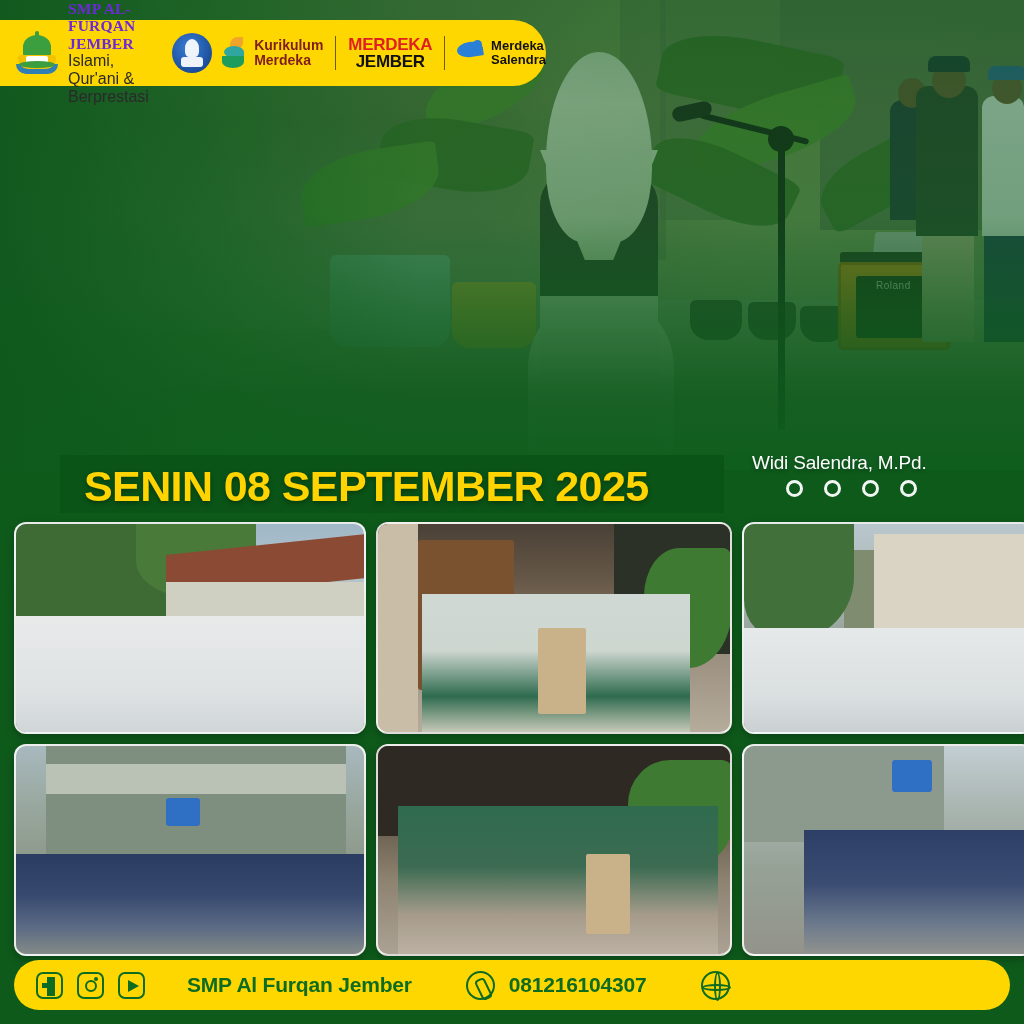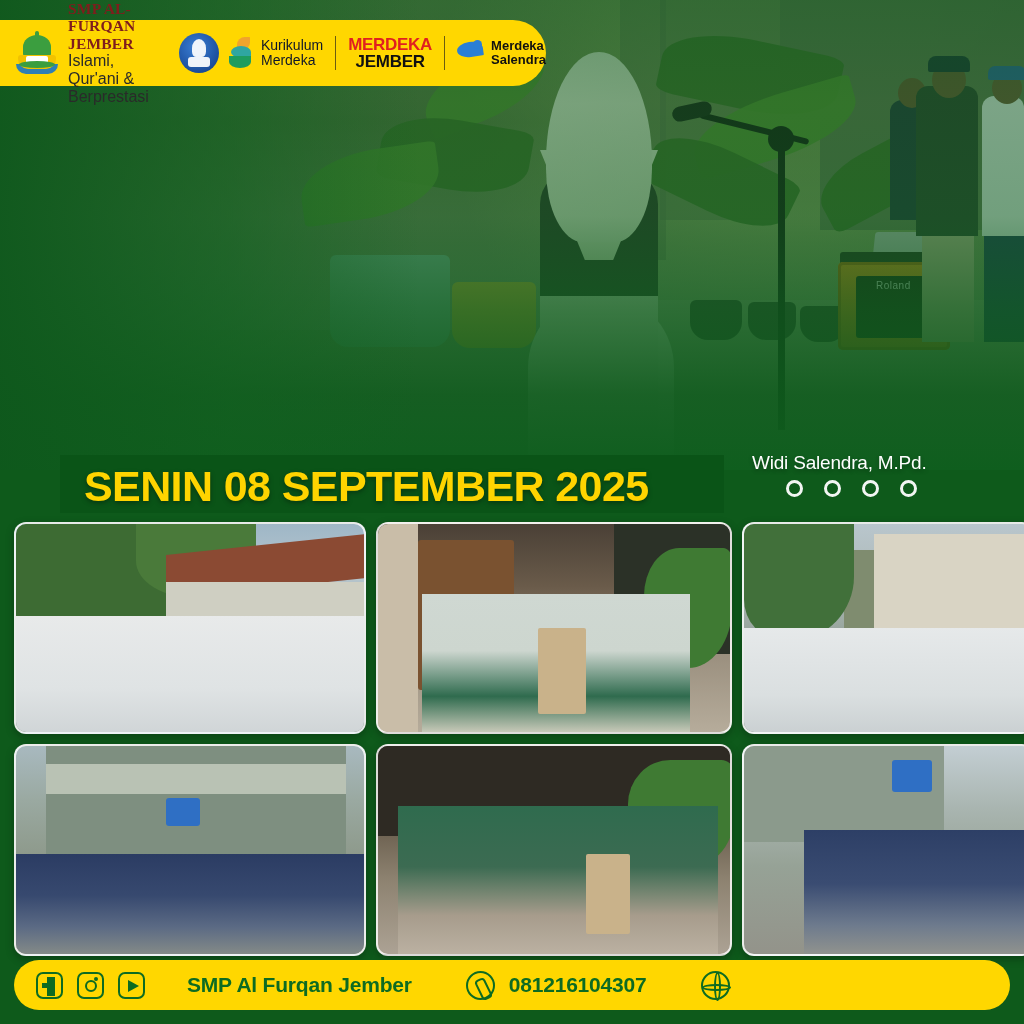--- a/index.html
+++ b/index.html
@@ -97,39 +97,39 @@
     background:#3b9e3f;border-radius:50% 50% 22% 22%;}
   .sl-tip{position:absolute;left:19px;top:0;width:4px;height:8px;background:#3b9e3f;border-radius:2px;}
   .sl-book{position:absolute;left:2px;top:24px;width:38px;height:14px;
     background:#f2c200;border-radius:3px 3px 10px 10px;}
   .sl-pages{position:absolute;left:10px;top:25px;width:22px;height:9px;background:#fff;border-radius:2px;}
   .sl-wave{position:absolute;left:0;top:33px;width:42px;height:10px;
     background:#2f7fb5;border-radius:0 0 12px 12px;}
   .sl-wave2{position:absolute;left:3px;top:30px;width:36px;height:7px;background:#3b9e3f;border-radius:50%;}
   .school-txt{display:flex;flex-direction:column;line-height:1.12;}
   .school-name{font-family:"Liberation Serif",serif;font-weight:700;font-size:15.5px;
-    color:#7f1d1d;letter-spacing:.2px;}
+    color:#6d28d9;letter-spacing:.2px;}
   .school-tag{font-size:16px;color:#2a2a2a;}
   .bar-sep{width:2px;height:34px;background:#1a1a1a;opacity:.65;margin:0 2px;}
   .tutwuri{width:40px;height:40px;border-radius:50%;
     background:radial-gradient(circle at 42% 36%,#3a7fd5,#1c4f9e 68%,#133a77);
     position:relative;flex:0 0 auto;}
   .tw-i{position:absolute;left:50%;top:6px;transform:translateX(-50%);
     width:14px;height:18px;background:#fff;border-radius:50% 50% 30% 30%;opacity:.92;}
   .tw-b{position:absolute;left:50%;bottom:6px;transform:translateX(-50%);
     width:22px;height:10px;background:#fff;border-radius:3px;opacity:.92;}
   .km{display:flex;align-items:center;gap:6px;}
   .km-mark{width:26px;height:32px;position:relative;}
   .kmA{position:absolute;left:8px;top:0;width:13px;height:13px;background:#f0a42c;
     border-radius:60% 5% 60% 5%;}
   .kmB{position:absolute;left:2px;top:9px;width:20px;height:12px;background:#2fa6a0;
     border-radius:50% 50% 0 50%;}
   .kmC{position:absolute;left:0;top:19px;width:22px;height:12px;background:#1e9c5e;
     border-radius:0 0 50% 50%;}
-  .km-txt{font-size:14px;font-weight:400;color:#0f172a;line-height:1.06;}
+  .km-txt{font-size:14px;font-weight:700;color:#7f1d1d;line-height:1.06;}
   .mb{line-height:1;text-align:center;}
   .mb1{font-family:"Liberation Sans",sans-serif;font-weight:700;font-size:17px;color:#e02020;
     letter-spacing:-.3px;}
   .mb2{font-family:"Liberation Sans",sans-serif;font-weight:700;font-size:17px;color:#111;
     letter-spacing:-.3px;}
   .mm{display:flex;align-items:center;gap:6px;}
   .mm-mark{width:28px;height:26px;position:relative;}
   .mmA{position:absolute;left:0;top:2px;width:26px;height:15px;background:#2a7fd6;
     border-radius:50% 50% 6% 50%;transform:rotate(-8deg);}
   .mmB{position:absolute;left:16px;top:0;width:9px;height:9px;background:#2a7fd6;border-radius:50%;}

